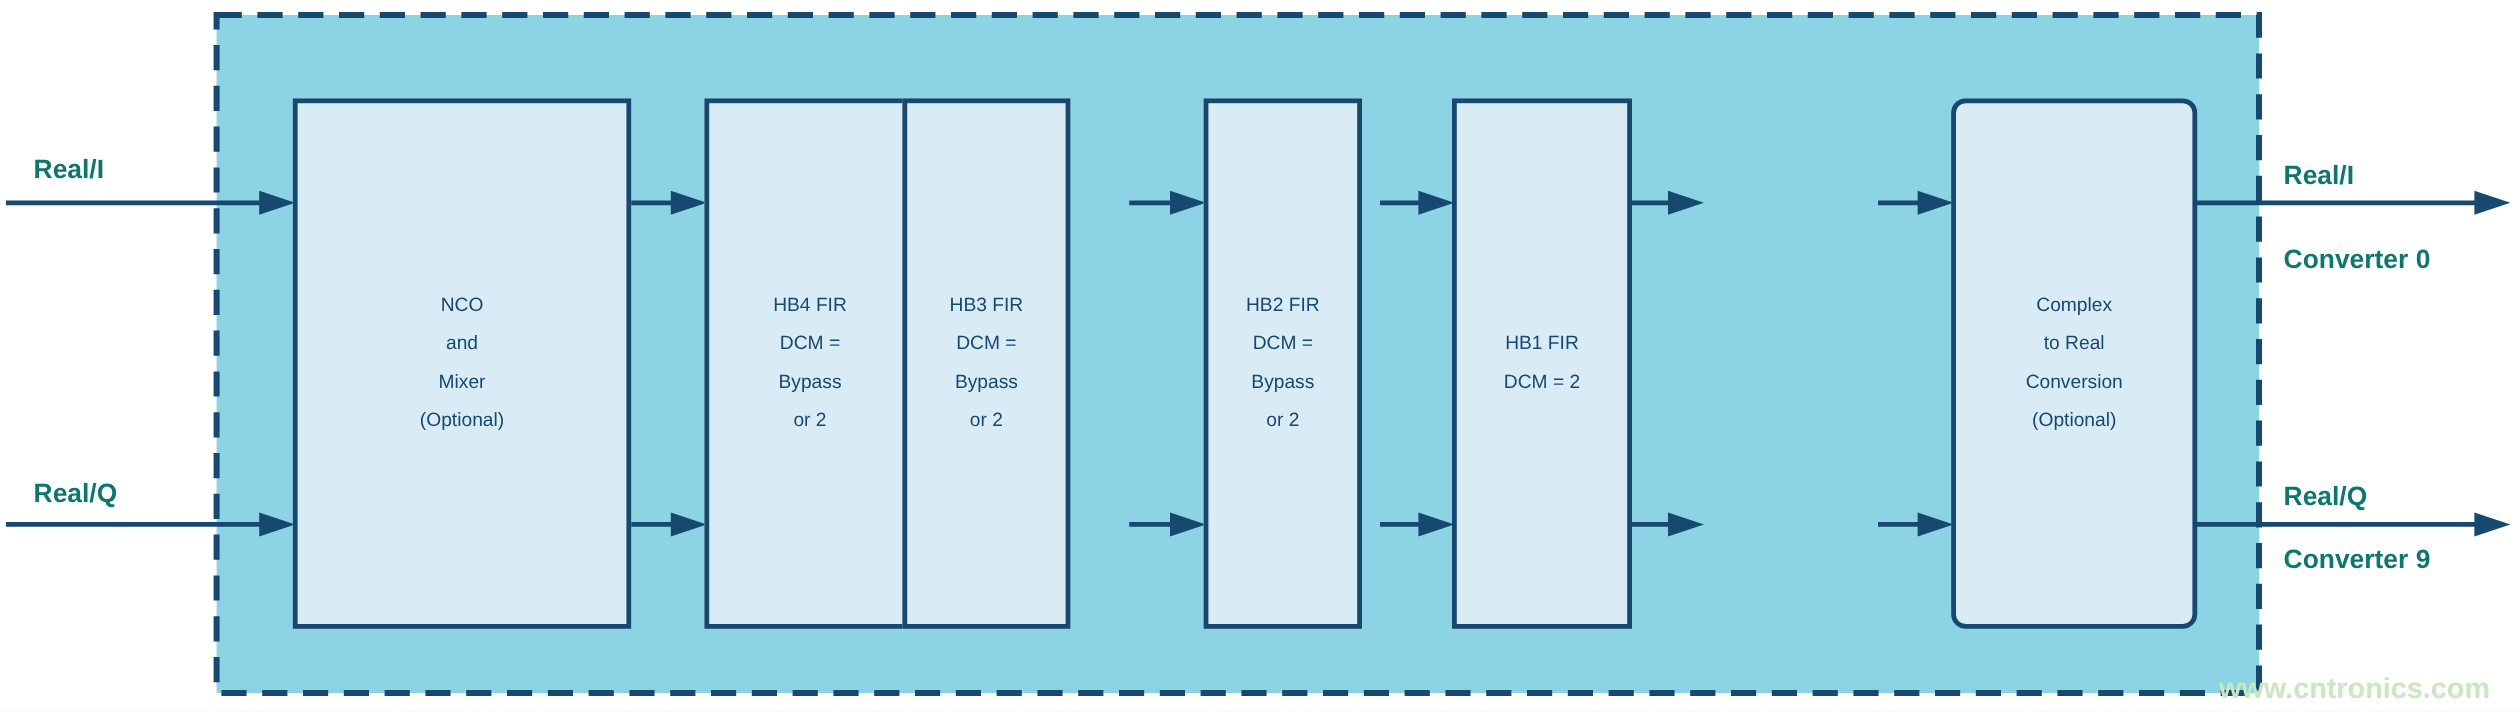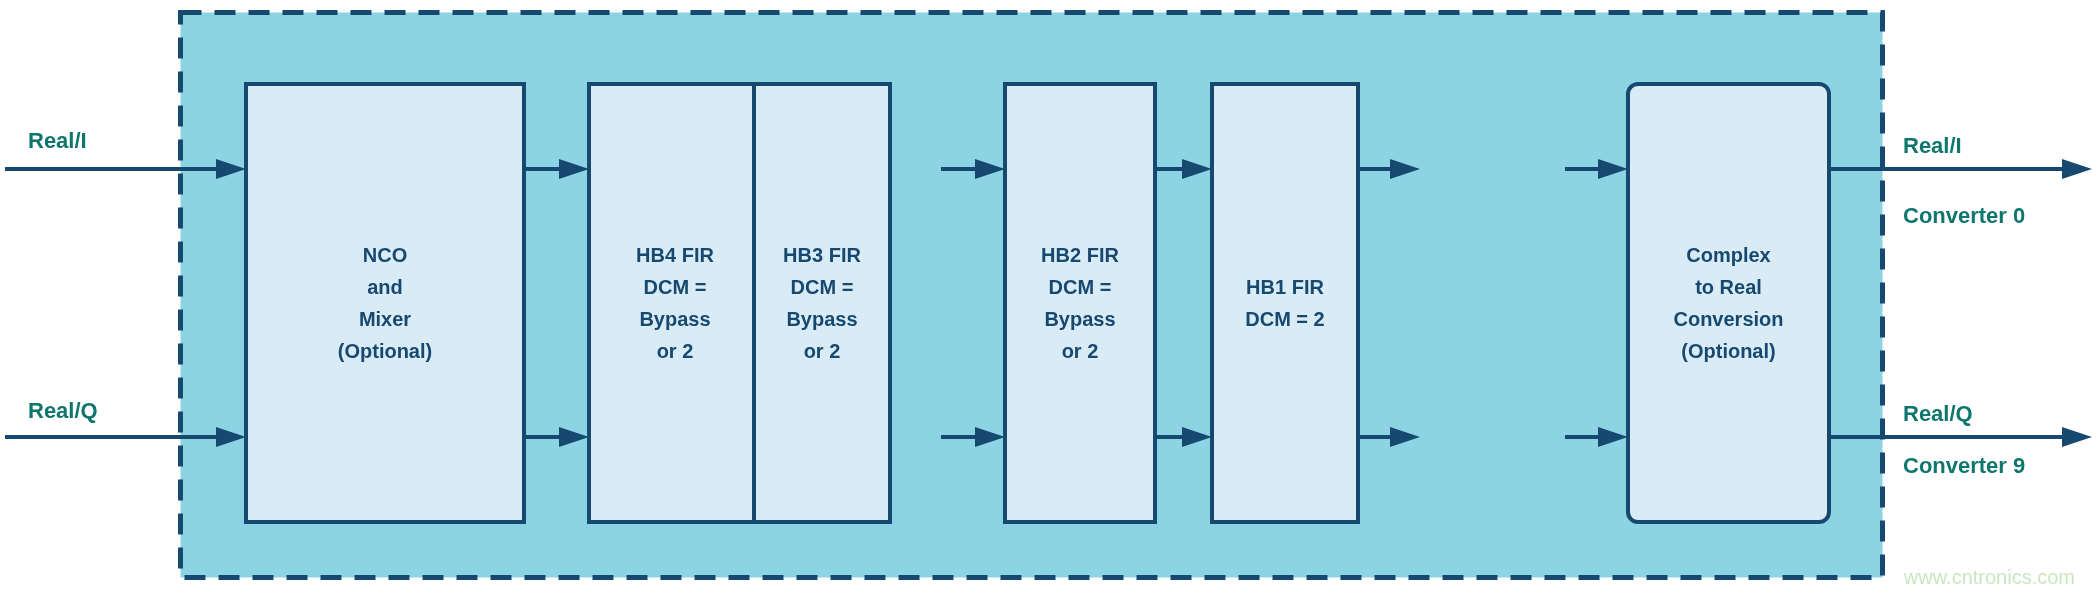--- a/index.html
+++ b/index.html
@@ -17,43 +17,43 @@
     box-sizing:border-box;
     background:#d9ecf6;
     border:4px solid #17486f;
     display:flex;align-items:center;justify-content:center;
     z-index:2;
   }
   .block-label{
     white-space:pre-line;
     text-align:center;
     color:#17486f;
-    font-size:20px;font-weight:bold;
+    font-size:16px;font-weight:normal;
     line-height:32px;
   }
   .io-label{
     position:absolute;
     color:#0f766e;
     font-size:22px;font-weight:bold;
     z-index:2;
     white-space:nowrap;
   }
   .watermark{
     position:absolute;
     right:25px;bottom:4px;
     color:#c9e7c0;
-    font-size:20px;font-weight:400;
+    font-size:24px;font-weight:700;
     z-index:2;
     white-space:nowrap;
   }
   
   .b0{left:244px;width:282px;}
   .b1{left:587px;width:176px;}
   .b2{left:752px;width:140px;}
-  .b3{left:1003px;width:154px;}
+  .b3{left:1003px;width:132px;}
   .b4{left:1210px;width:150px;}
   .b5{left:1418px;width:149px;}
   .b6{left:1626px;width:205px;border-radius:12px;}
 </style>
 </head>
 <body>
 
 <div id="canvas">
 
   <svg id="arrow-layer" width="2100" height="593" viewBox="0 0 2100 593">

